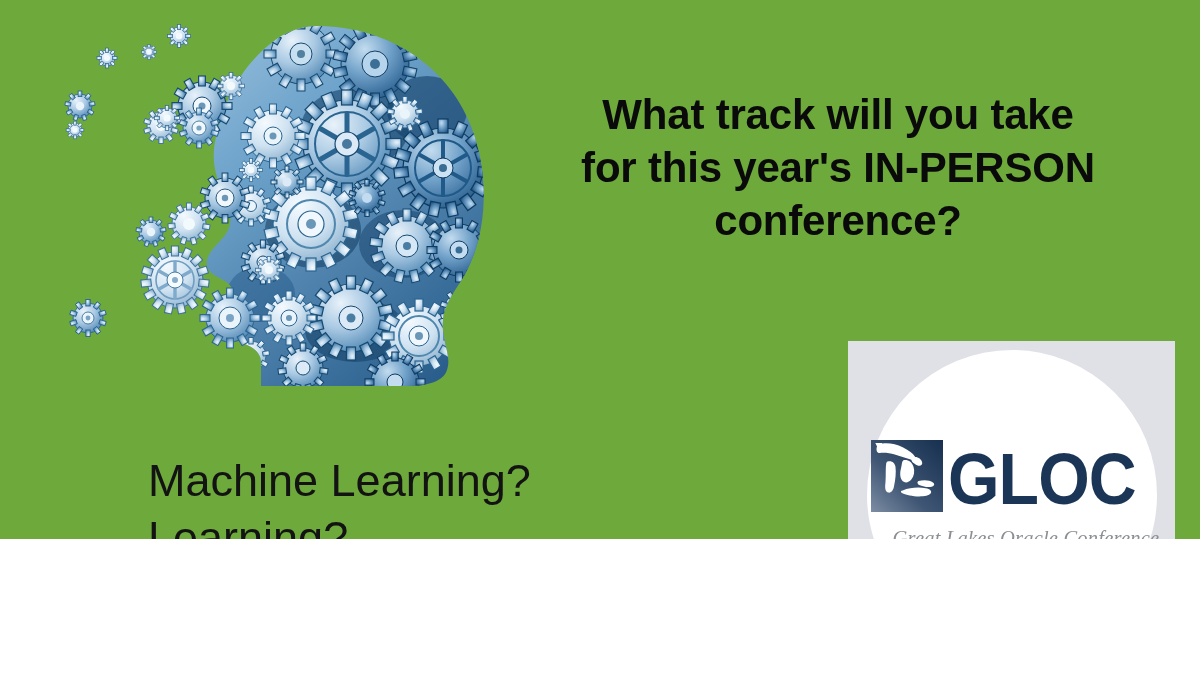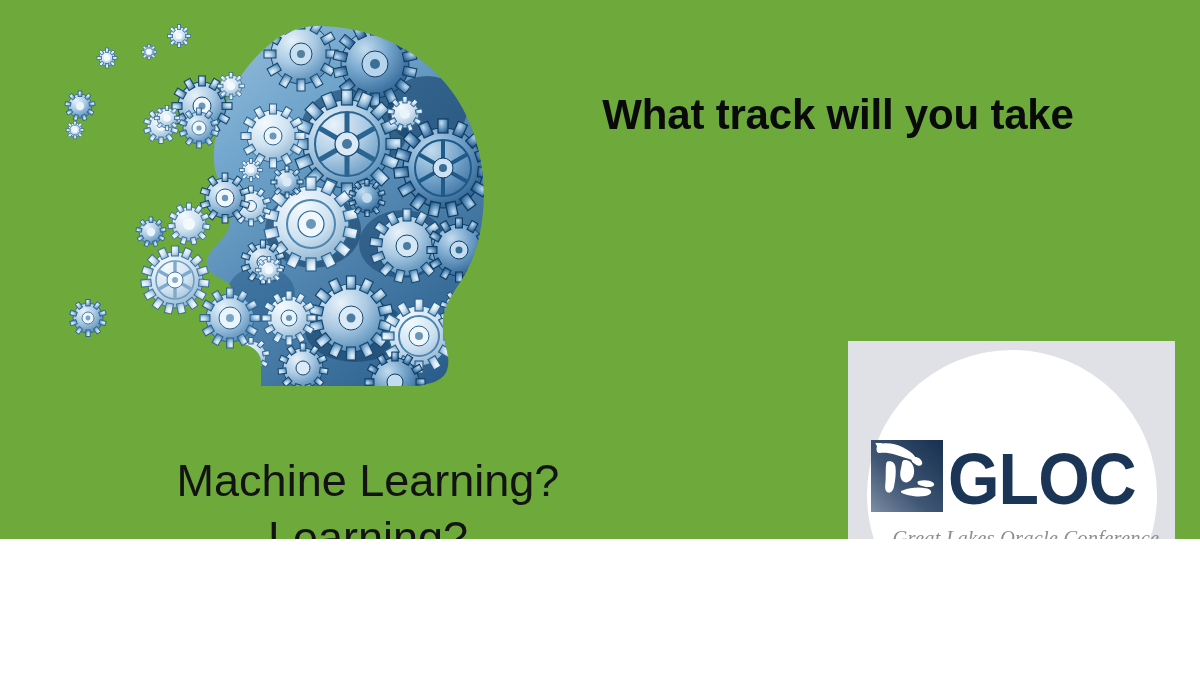--- a/index.html
+++ b/index.html
@@ -41,21 +41,21 @@
     letter-spacing: -0.2px;
   }
   #headline .hl-line { display: block; white-space: nowrap; }
 
   
   #subhead {
     position: absolute;
     left: 148px;
     top: 452px;
     width: 440px;
-    text-align: center;
+    text-align: left;
     color: #131313;
     font-weight: normal;
     font-size: 45px;
     line-height: 57px;
   }
   #subhead .sub-line { display: block; white-space: nowrap; }
 
   
   #logo-panel {
     position: absolute;
@@ -973,20 +973,22 @@
             </g>
           </g>
           <circle r="3.2" fill="#f3fafe"></circle>
         </g>
       </g>
     </svg>
   </div>
 
   <div id="headline">
     <span class="hl-line">What track will you take</span>
+    <span class="hl-line">for this year's IN-PERSON</span>
+    <span class="hl-line">conference?</span>
   </div>
 
   <div id="subhead">
     <span class="sub-line">Machine Learning?</span>
     <span class="sub-line">Learning?</span>
   </div>
 
   <div id="logo-panel">
     <div id="logo-disc"></div>
     <div id="logo-inner">

